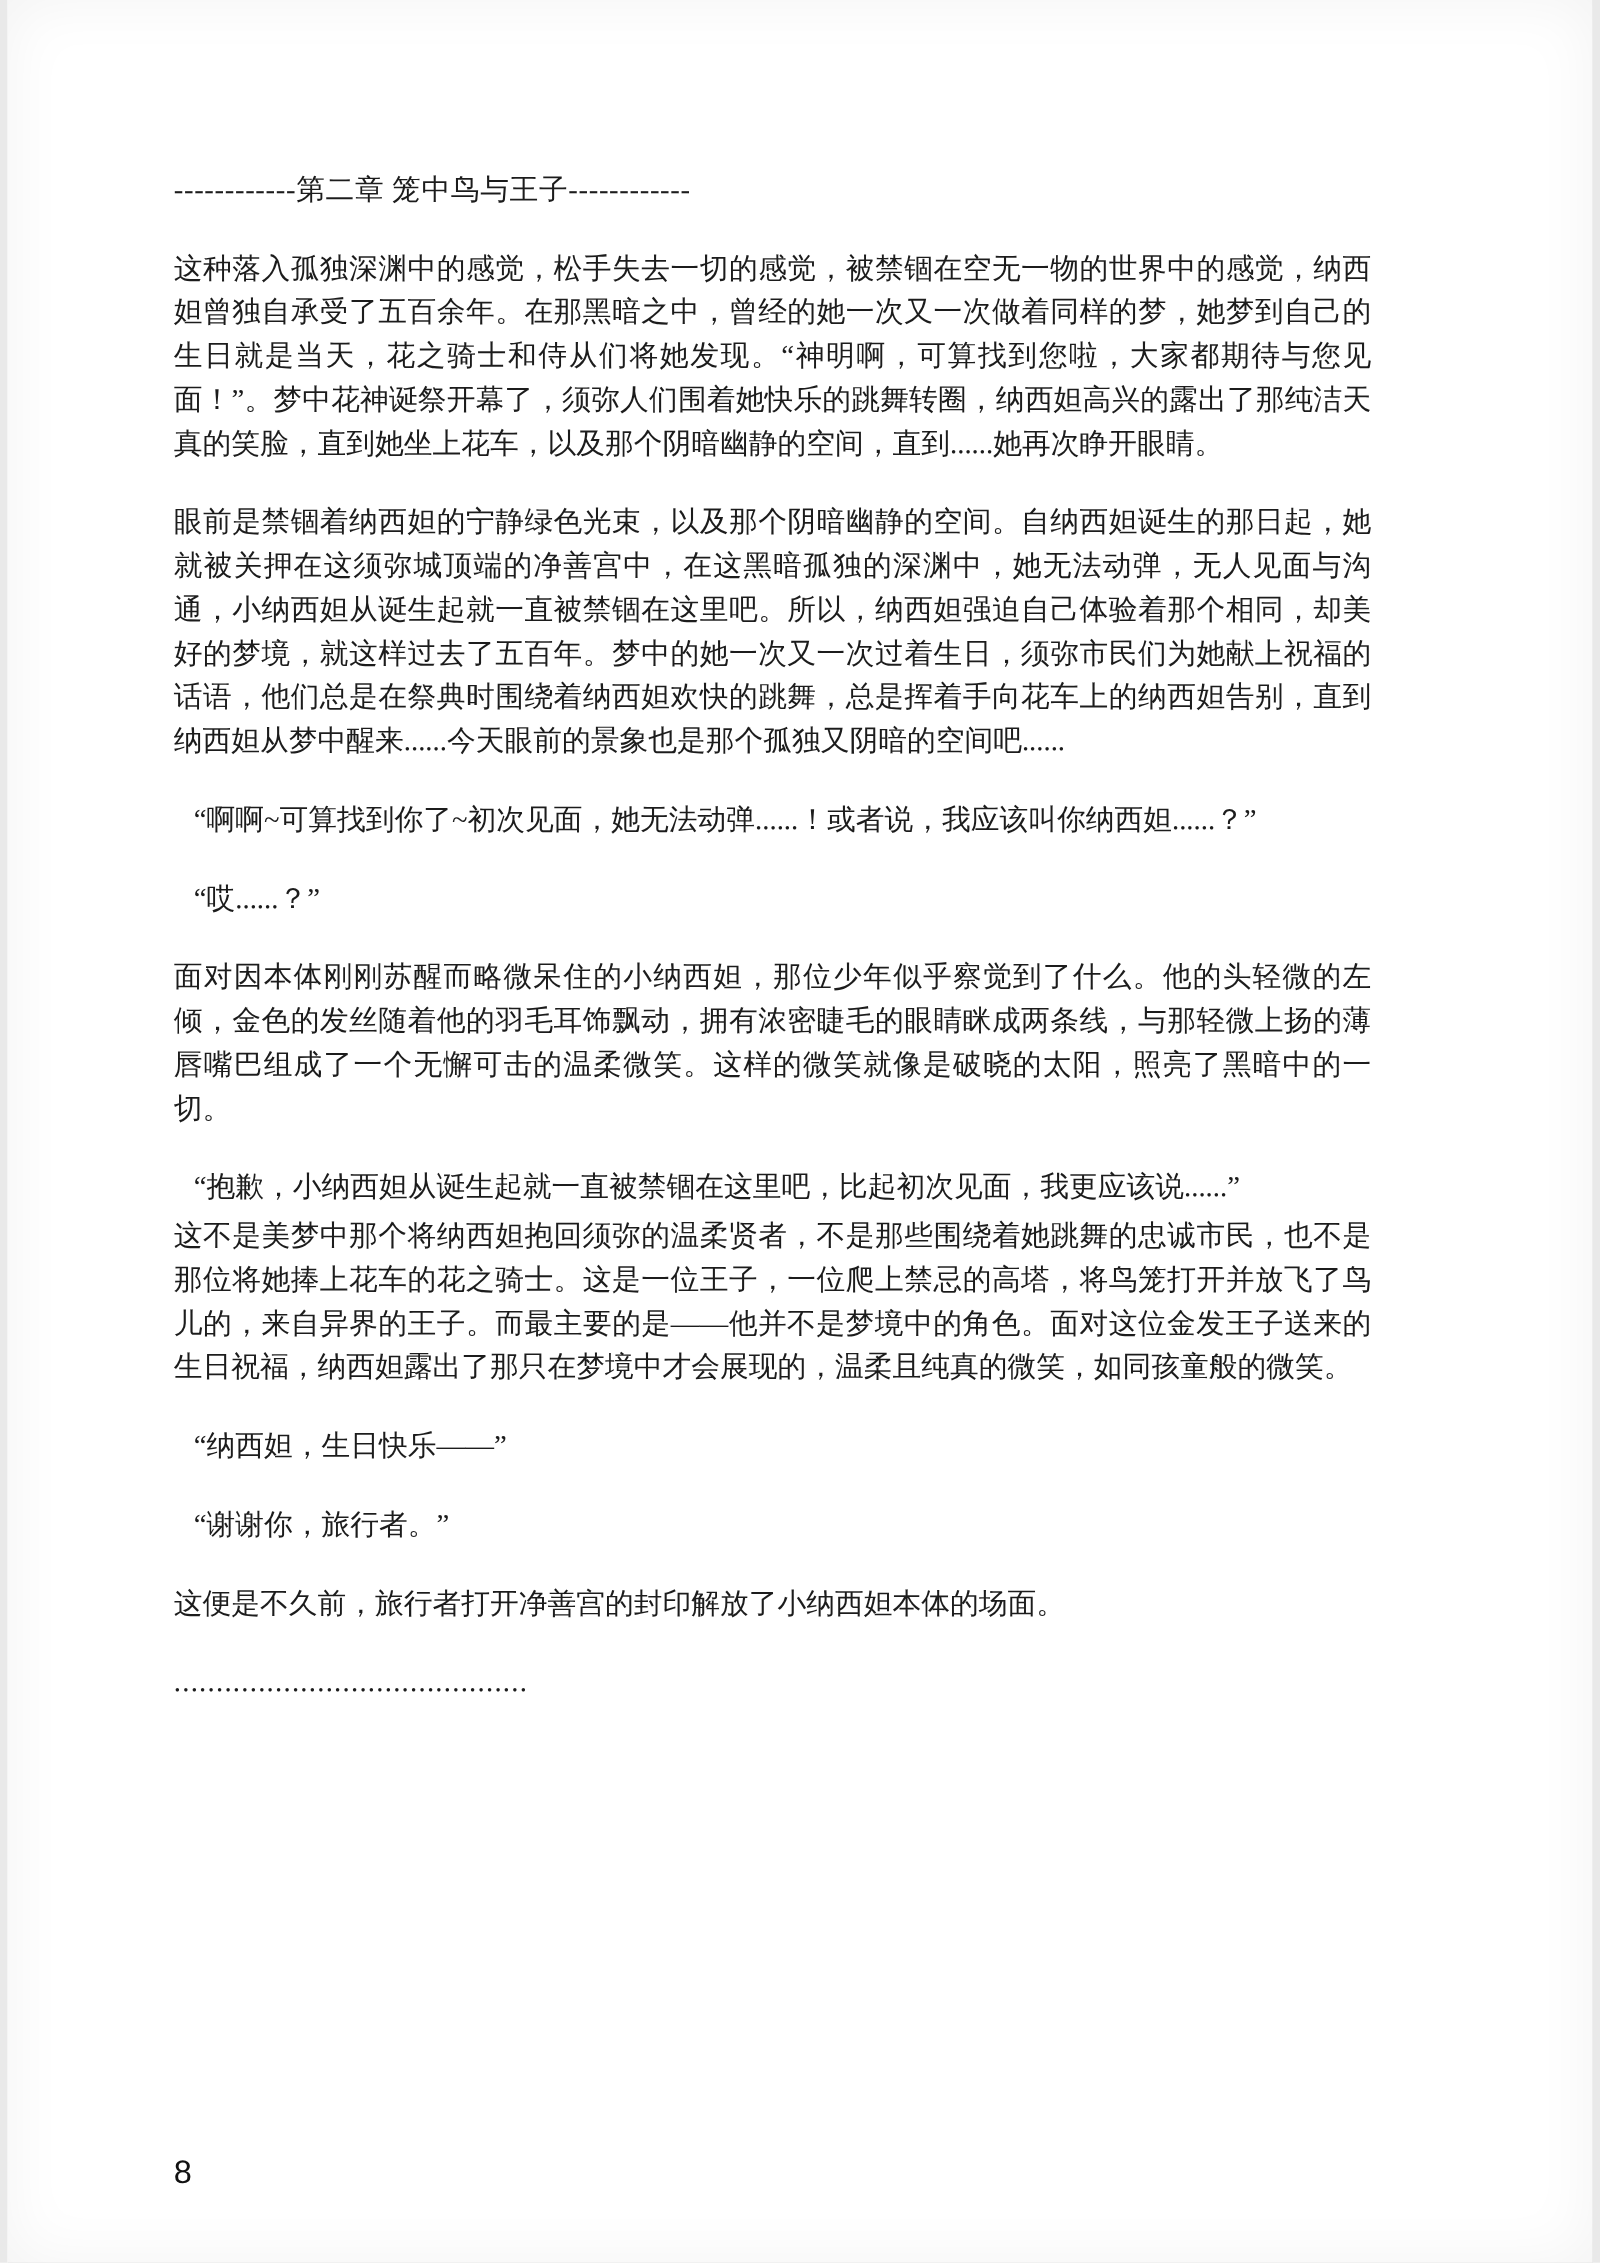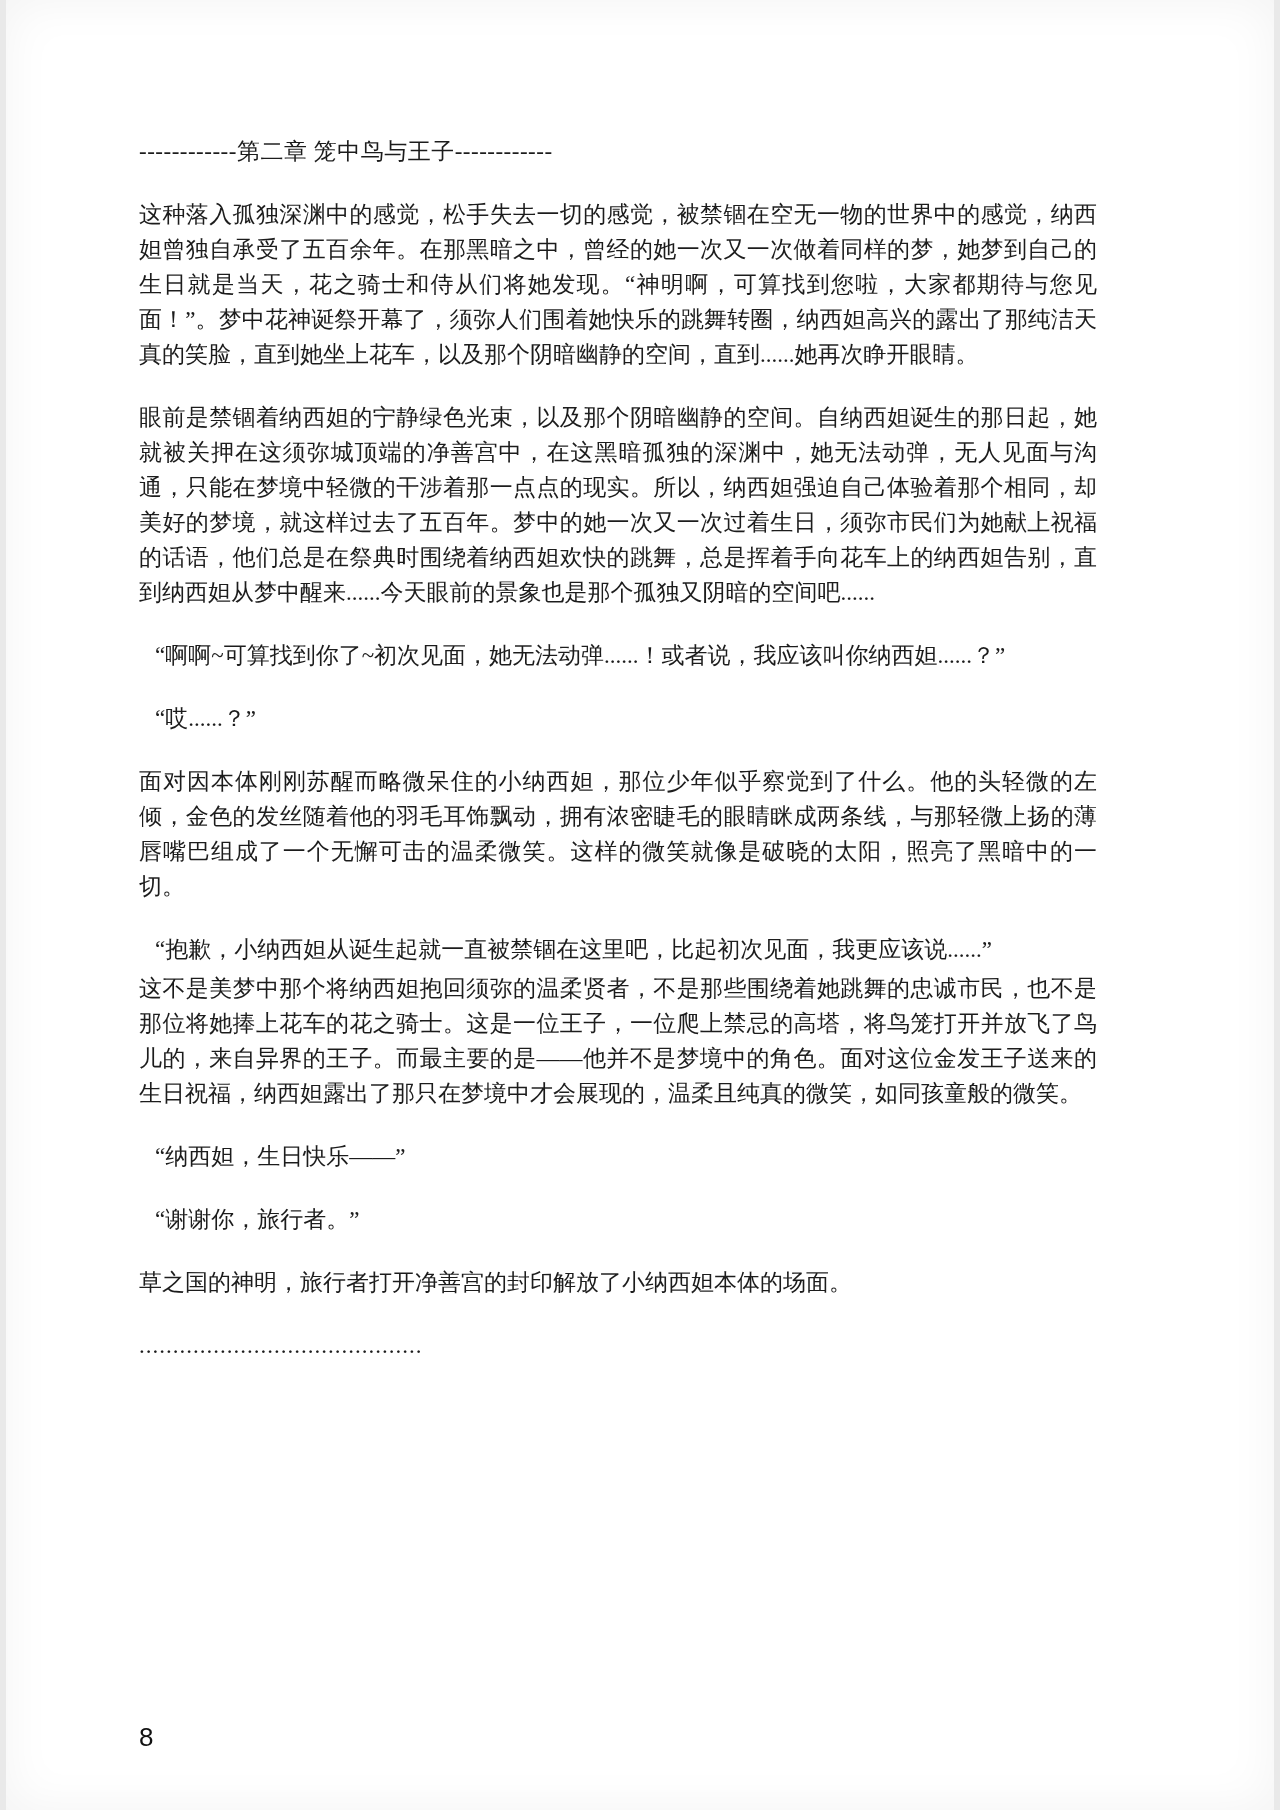--- a/index.html
+++ b/index.html
@@ -64,37 +64,37 @@
 </head>
 <body>
 
 <div class="page">
   <div class="content">
 
     <div class="block heading">------------第二章 笼中鸟与王子------------</div>
 
     <div class="block para">这种落入孤独深渊中的感觉，松手失去一切的感觉，被禁锢在空无一物的世界中的感觉，纳西妲曾独自承受了五百余年。在那黑暗之中，曾经的她一次又一次做着同样的梦，她梦到自己的生日就是当天，花之骑士和侍从们将她发现。“神明啊，可算找到您啦，大家都期待与您见面！”。梦中花神诞祭开幕了，须弥人们围着她快乐的跳舞转圈，纳西妲高兴的露出了那纯洁天真的笑脸，直到她坐上花车，以及那个阴暗幽静的空间，直到......她再次睁开眼睛。</div>
 
-    <div class="block para">眼前是禁锢着纳西妲的宁静绿色光束，以及那个阴暗幽静的空间。自纳西妲诞生的那日起，她就被关押在这须弥城顶端的净善宫中，在这黑暗孤独的深渊中，她无法动弹，无人见面与沟通，只能在梦境中轻微的干涉着那一点点的现实。所以，纳西妲强迫自己体验着那个相同，却美好的梦境，就这样过去了五百年。梦中的她一次又一次过着生日，须弥市民们为她献上祝福的话语，他们总是在祭典时围绕着纳西妲欢快的跳舞，总是挥着手向花车上的纳西妲告别，直到纳西妲从梦中醒来......今天眼前的景象也是那个孤独又阴暗的空间吧......</div>
+    <div class="block para">眼前是禁锢着纳西妲的宁静绿色光束，以及那个阴暗幽静的空间。自纳西妲诞生的那日起，她就被关押在这须弥城顶端的净善宫中，在这黑暗孤独的深渊中，她无法动弹，无人见面与沟通，小纳西妲从诞生起就一直被禁锢在这里吧。所以，纳西妲强迫自己体验着那个相同，却美好的梦境，就这样过去了五百年。梦中的她一次又一次过着生日，须弥市民们为她献上祝福的话语，他们总是在祭典时围绕着纳西妲欢快的跳舞，总是挥着手向花车上的纳西妲告别，直到纳西妲从梦中醒来......今天眼前的景象也是那个孤独又阴暗的空间吧......</div>
 
     <div class="block dialogue">“啊啊~可算找到你了~初次见面，她无法动弹......！或者说，我应该叫你纳西妲......？”</div>
 
     <div class="block dialogue">“哎......？”</div>
 
 
     <div class="block para">面对因本体刚刚苏醒而略微呆住的小纳西妲，那位少年似乎察觉到了什么。他的头轻微的左倾，金色的发丝随着他的羽毛耳饰飘动，拥有浓密睫毛的眼睛眯成两条线，与那轻微上扬的薄唇嘴巴组成了一个无懈可击的温柔微笑。这样的微笑就像是破晓的太阳，照亮了黑暗中的一切。</div>
 
     <div class="block dialogue dialogue-first">“抱歉，小纳西妲从诞生起就一直被禁锢在这里吧，比起初次见面，我更应该说......”</div>
 
     <div class="block para">这不是美梦中那个将纳西妲抱回须弥的温柔贤者，不是那些围绕着她跳舞的忠诚市民，也不是那位将她捧上花车的花之骑士。这是一位王子，一位爬上禁忌的高塔，将鸟笼打开并放飞了鸟儿的，来自异界的王子。而最主要的是——他并不是梦境中的角色。面对这位金发王子送来的生日祝福，纳西妲露出了那只在梦境中才会展现的，温柔且纯真的微笑，如同孩童般的微笑。</div>
 
     <div class="block dialogue">“纳西妲，生日快乐——”</div>
 
     <div class="block dialogue">“谢谢你，旅行者。”</div>
 
-    <div class="block para">草之国的神明，旅行者打开净善宫的封印解放了小纳西妲本体的场面。</div>
+    <div class="block para">这便是不久前，旅行者打开净善宫的封印解放了小纳西妲本体的场面。</div>
 
     <div class="block dots">..........................................</div>
 
   </div>
 
   <div class="page-number">8</div>
 </div>
 
 </body></html>

